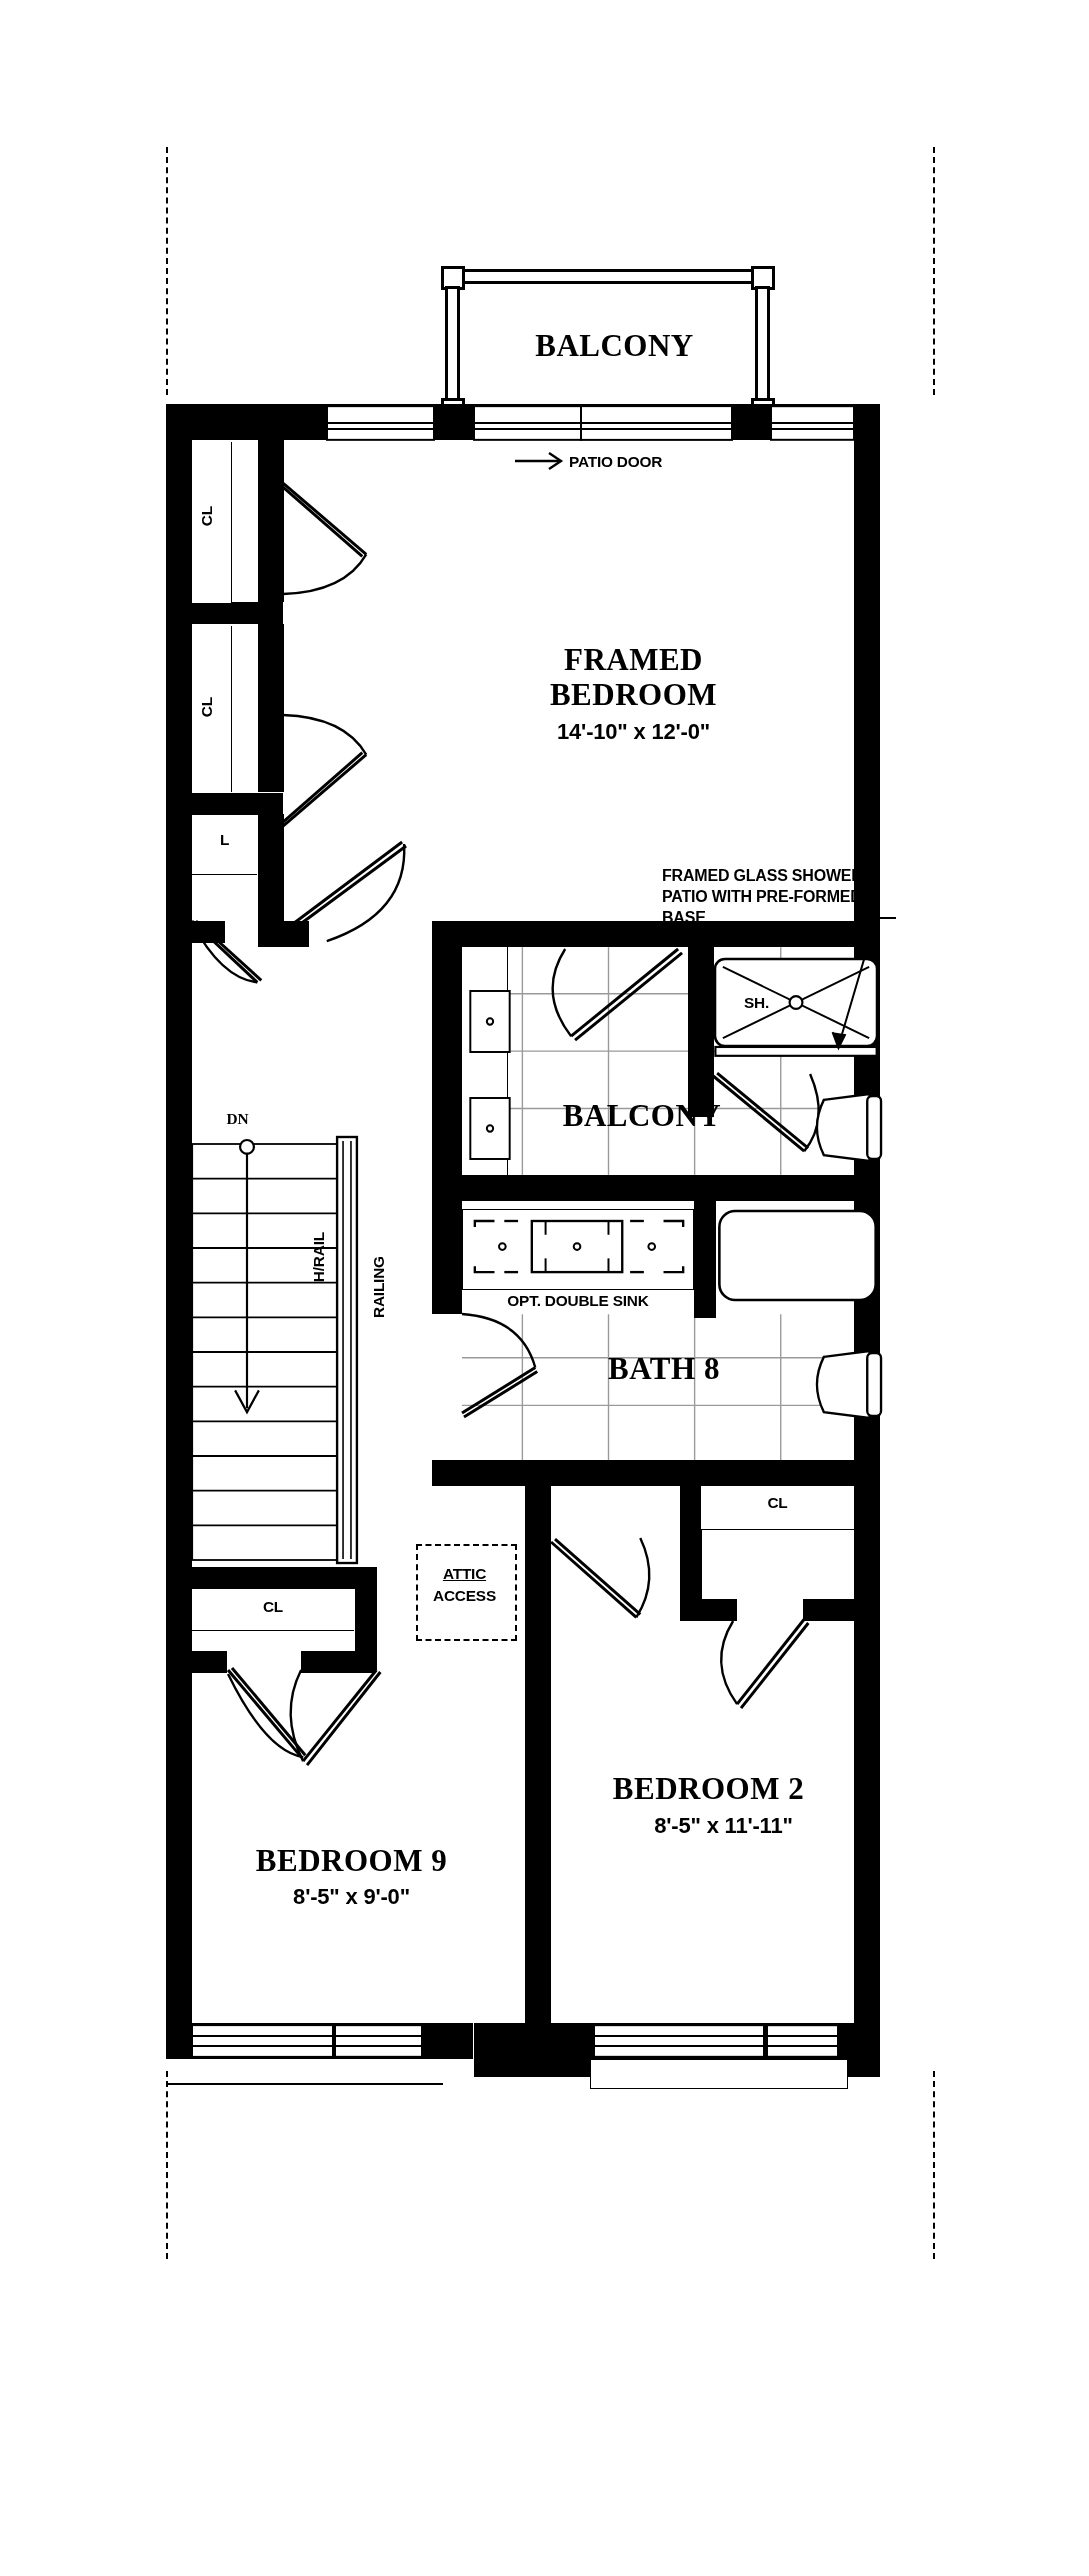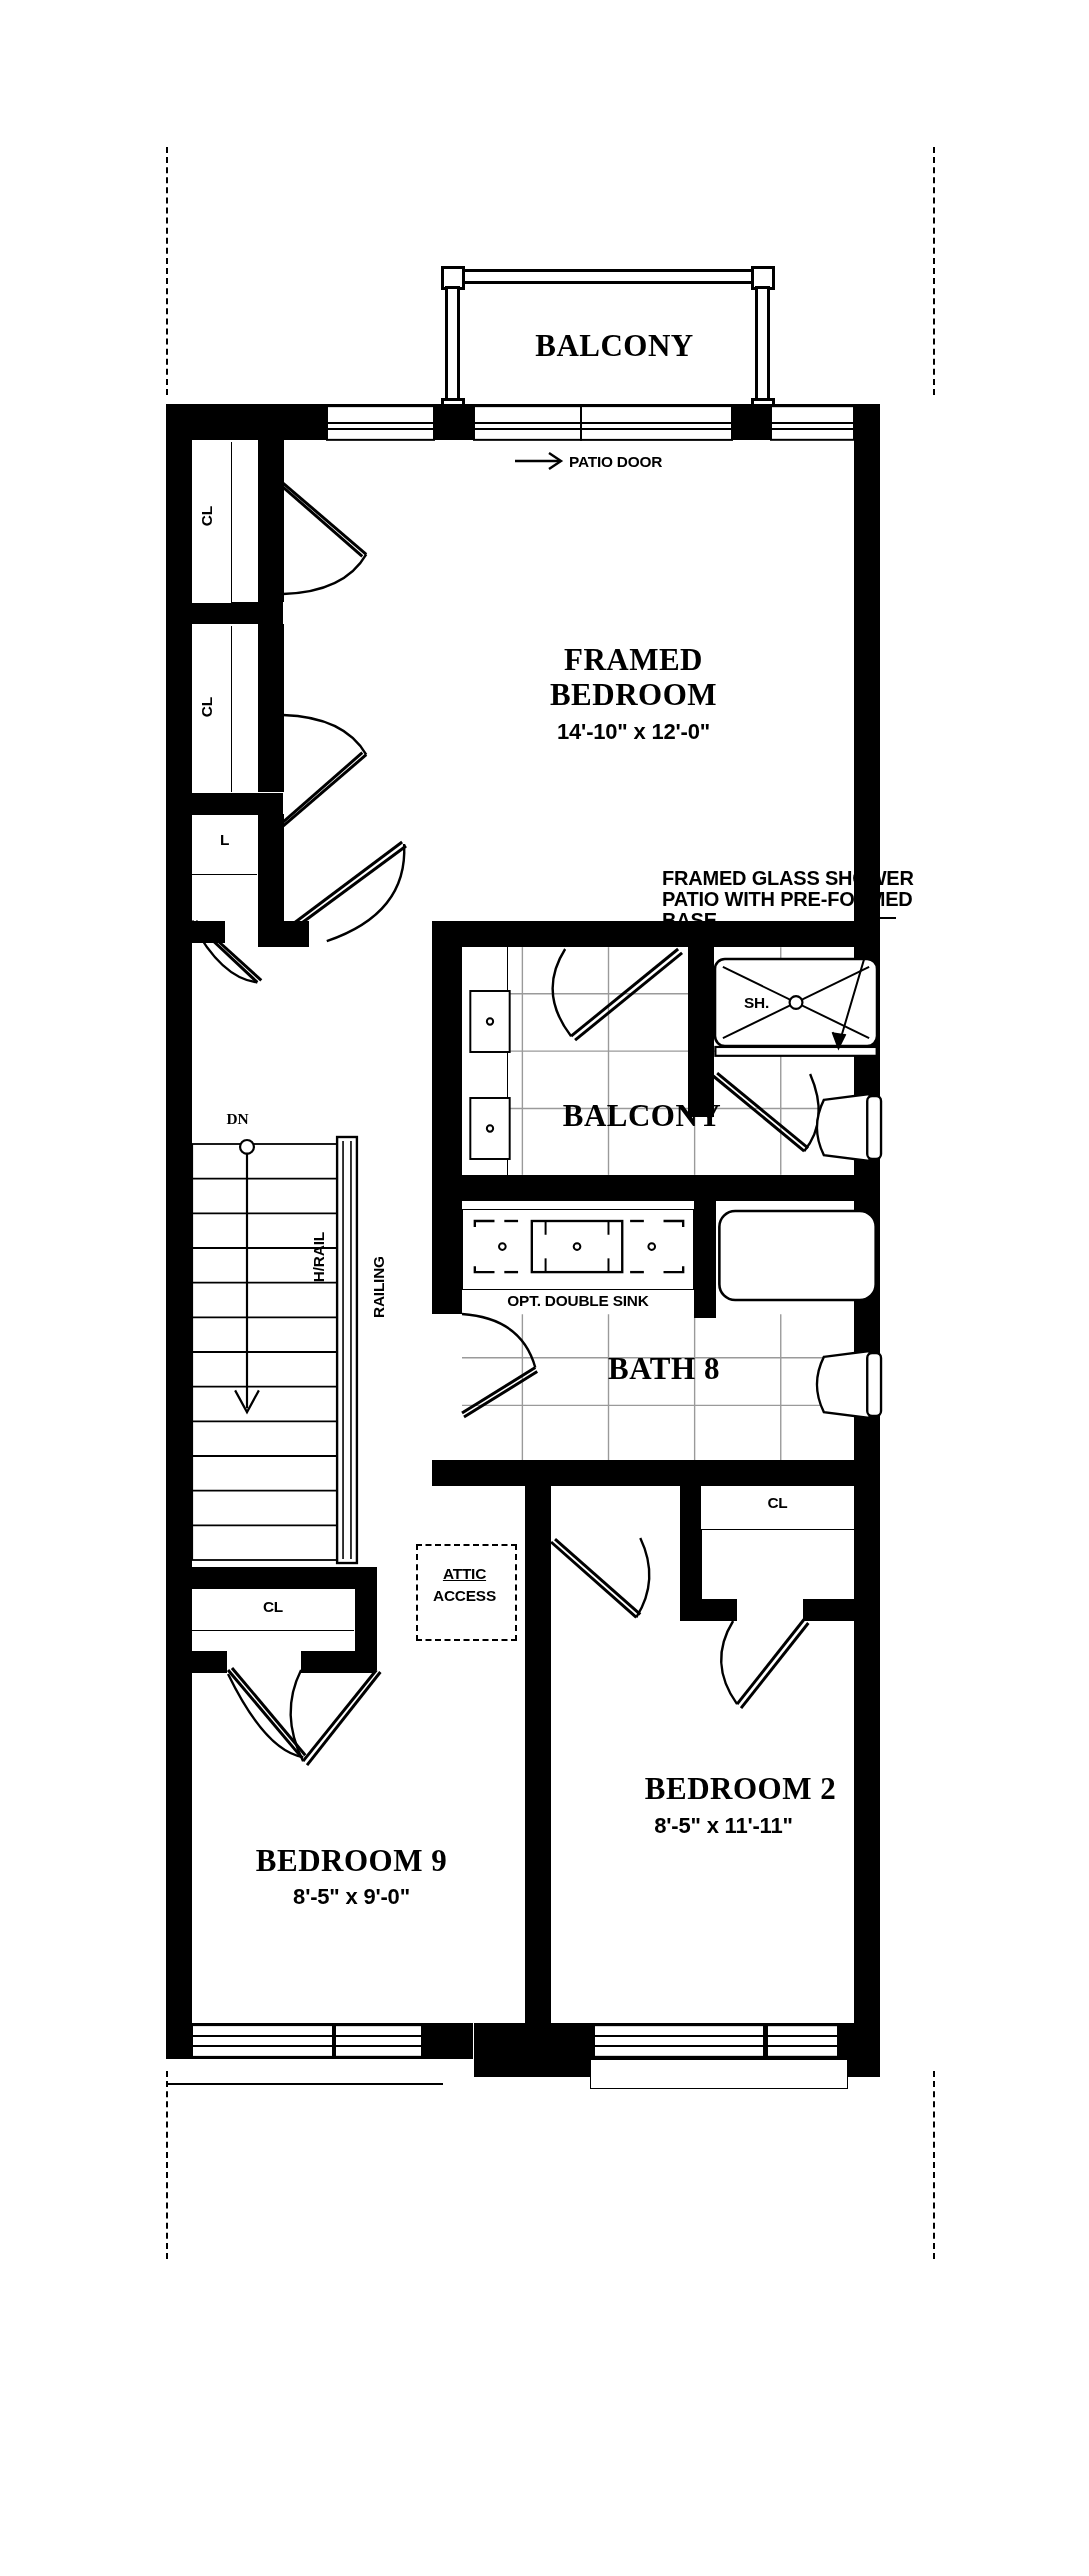--- a/index.html
+++ b/index.html
@@ -8,21 +8,21 @@
   .abs{position:absolute;}
   
   .wall{background:#000;}
   .white{background:#fff;}
   
   .serif{font-family:"Liberation Serif",serif;font-weight:700;color:#000;text-align:center;line-height:1.06;}
   .sans{font-family:"Liberation Sans",sans-serif;font-weight:700;color:#000;text-align:center;line-height:1.18;}
   .rm-name{font-size:31px;letter-spacing:0.5px;}
   .rm-dim{font-size:22px;font-weight:700;letter-spacing:-0.2px;}
   .lbl-sm{font-size:15.4px;letter-spacing:-0.2px;}
-  .lbl-xs{font-size:20px;letter-spacing:-0.2px;}
+  .lbl-xs{font-size:16px;letter-spacing:-0.2px;}
   .vert{transform:rotate(-90deg);transform-origin:center center;}
   .dash-v{border-left:2.5px dashed #000;}
   .box-dash{border:2.5px dashed #000;}
   .outline{border:2px solid #000;box-sizing:border-box;background:#fff;}
   .outline-thin{border:1.6px solid #000;box-sizing:border-box;background:#fff;}
   svg{position:absolute;overflow:visible;}
   .stroke{fill:none;stroke:#000;}
 </style>
 </head>
 <body>
@@ -315,21 +315,21 @@
   <div class="abs outline-thin" style="left:701px;top:1486px;width:153px;height:44px;border-width:0;border-bottom:1.8px solid #000;"></div>
   <div class="abs sans lbl-sm" style="left:701px;top:1494px;width:153px;">CL</div>
   <div class="abs wall" style="left:680px;top:1599px;width:57px;height:22px;"></div>
   <div class="abs wall" style="left:803px;top:1599px;width:77px;height:22px;"></div>
   <svg style="left:737px;top:1621px;width:111px;height:97px;" viewBox="0 0 112 98" width="111" height="97">
     <path d="M68,-2 L0,84" class="stroke" stroke-width="3"></path>
     <path d="M72,2 L4,88" class="stroke" stroke-width="3"></path>
     <path d="M0,84 Q-30,42 -4,0" class="stroke" stroke-width="2.4"></path>
   </svg>
 
-  <div class="abs serif rm-name" style="left:592px;top:1773px;width:297px;">BEDROOM 2</div>
+  <div class="abs serif rm-name" style="left:560px;top:1773px;width:297px;">BEDROOM 2</div>
   <div class="abs sans rm-dim" style="left:575px;top:1813px;width:297px;">8'-5" x 11'-11"</div>
 
   <div class="abs serif rm-name" style="left:198px;top:1845px;width:307px;">BEDROOM 9</div>
   <div class="abs sans rm-dim" style="left:198px;top:1884px;width:307px;">8'-5" x 9'-0"</div>
 
   <svg style="left:192px;top:2025px;width:141px;height:32px;" viewBox="0 0 142 32" width="141" height="32">
     <rect x="0" y="0" width="142" height="32" fill="#fff" stroke="#000" stroke-width="2"></rect>
     <line x1="0" y1="11" x2="142" y2="11" stroke="#000" stroke-width="2"></line>
     <line x1="0" y1="21" x2="142" y2="21" stroke="#000" stroke-width="2"></line>
   </svg>

